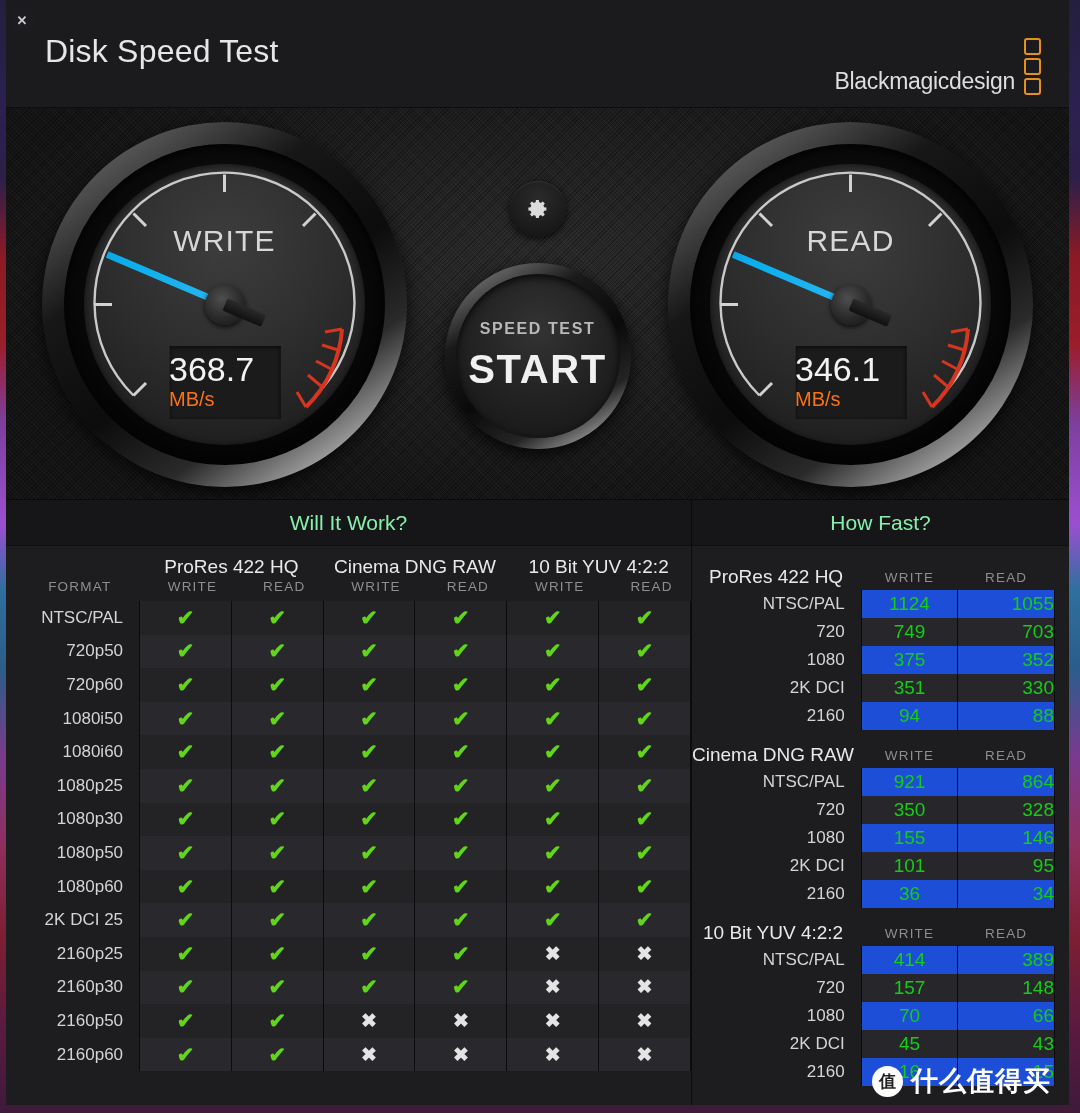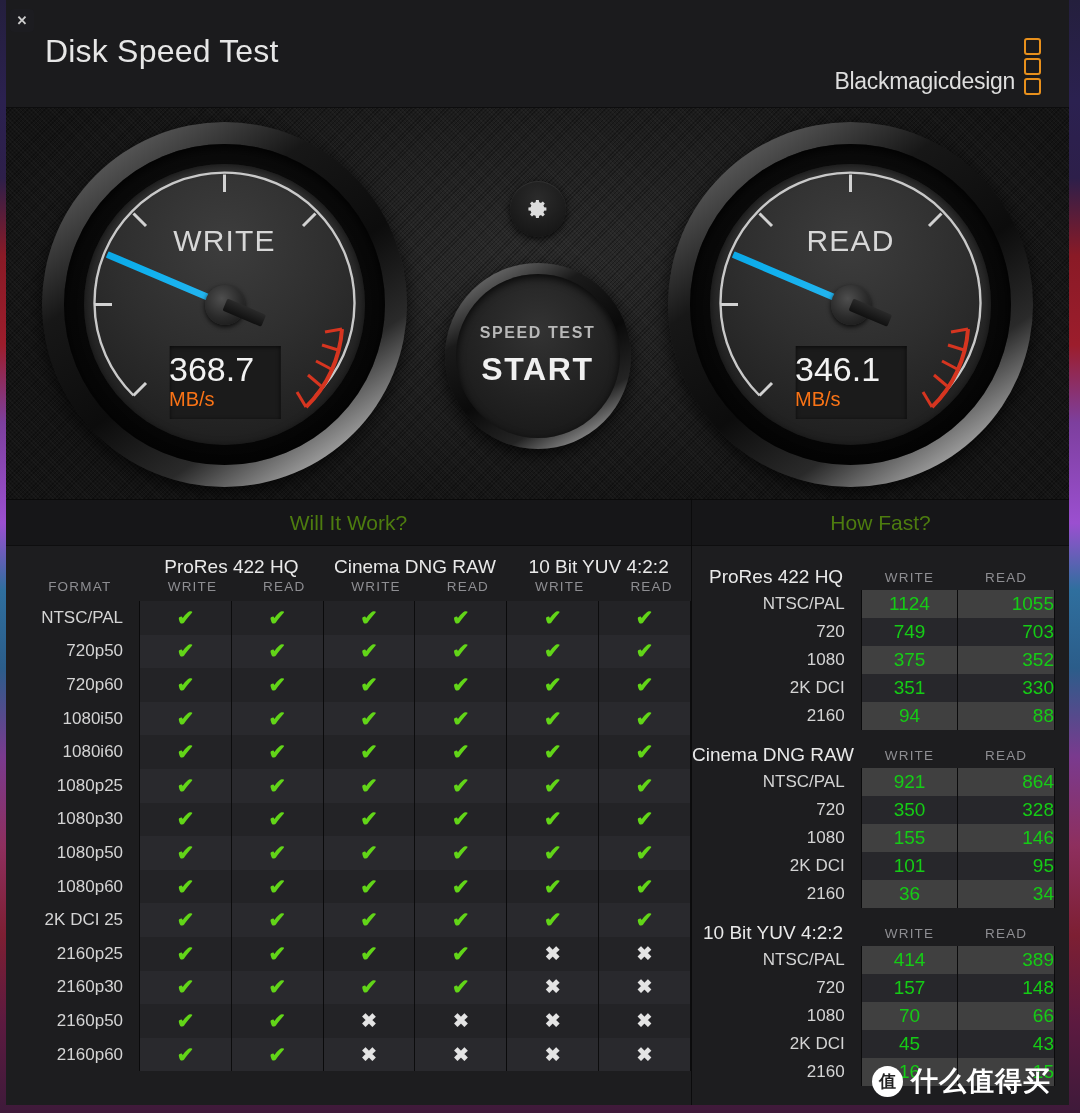--- a/index.html
+++ b/index.html
@@ -162,38 +162,38 @@
     cursor: pointer; z-index: 12;
   }
   .start-inner {
     width: 164px; height: 164px; border-radius: 50%;
     background: radial-gradient(circle at 50% 34%, #333 0%, #232323 48%, #141414 100%);
     box-shadow: inset 0 3px 9px rgba(0,0,0,.8);
     display: flex; flex-direction: column;
     align-items: center; justify-content: center;
   }
   .start-small { font-size: 16px; font-weight: bold; color: #b9b9b9; letter-spacing: 1.6px; }
-  .start-big   { font-size: 32px; font-weight: bold; color: #f0f0f0; letter-spacing: 1.6px; margin-top: 9px; }
+  .start-big   { font-size: 40px; font-weight: bold; color: #f0f0f0; letter-spacing: 1.6px; margin-top: 9px; }
 
   
   .bottom {
     position: absolute; left: 0; top: 500px;
     width: 100%; height: 605px;
     display: flex;
     background: #1d1d1f;
   }
   .panel-left  { width: 686px; position: relative; border-right: 1px solid #0b0b0c; }
   .panel-right { flex: 1; position: relative; }
 
   .panel-head {
     height: 46px; background: #161618;
     display: flex; align-items: center; justify-content: center;
     border-bottom: 1px solid #0e0e0f;
   }
-  .panel-head-title { font-size: 21px; font-weight: 400; color: #4d7c0f; }
+  .panel-head-title { font-size: 21px; font-weight: 400; color: #86efac; }
 
   
   .wiw { width: 100%; border-collapse: collapse; table-layout: fixed; }
   .wiw .grp-row td { padding: 10px 0 1px; }
   .wiw .grp {
     font-size: 19px; color: #e9e9e9; font-weight: 400; text-align: center;
   }
   .wiw .sub-row td { padding-bottom: 7px; padding-left: 14px; }
   .wiw .sub {
     font-size: 13.5px; color: #8e8e92; letter-spacing: 1.2px; text-align: center;
@@ -226,21 +226,21 @@
     text-align: center; font-size: 13.5px;
     color: #8e8e92; letter-spacing: 1.2px;
   }
   .hf .grp-row td { padding-top: 14px; padding-bottom: 2px; }
   .hf .res {
     text-align: right; padding-right: 16px;
     font-size: 17px; color: #d4d4d4; white-space: nowrap;
   }
   .hf .num {
     text-align: center; font-size: 19px; color: #15cc15;
-    background: #404040; border-left: 1px solid #0b0b0c;
+    background: #1d4ed8; border-left: 1px solid #0b0b0c;
   }
   .hf .num.last { border-right: 1px solid #0b0b0c; text-align: right; }
   .hf tr.odd .num { background: #27272b; }
   .hf col.c-res { width: 140px; }
   .hf col.c-w   { width: 80px; }
   .hf col.c-r   { width: 80px; }
 
   
   .watermark {
     position: absolute; right: 18px; bottom: 6px;

